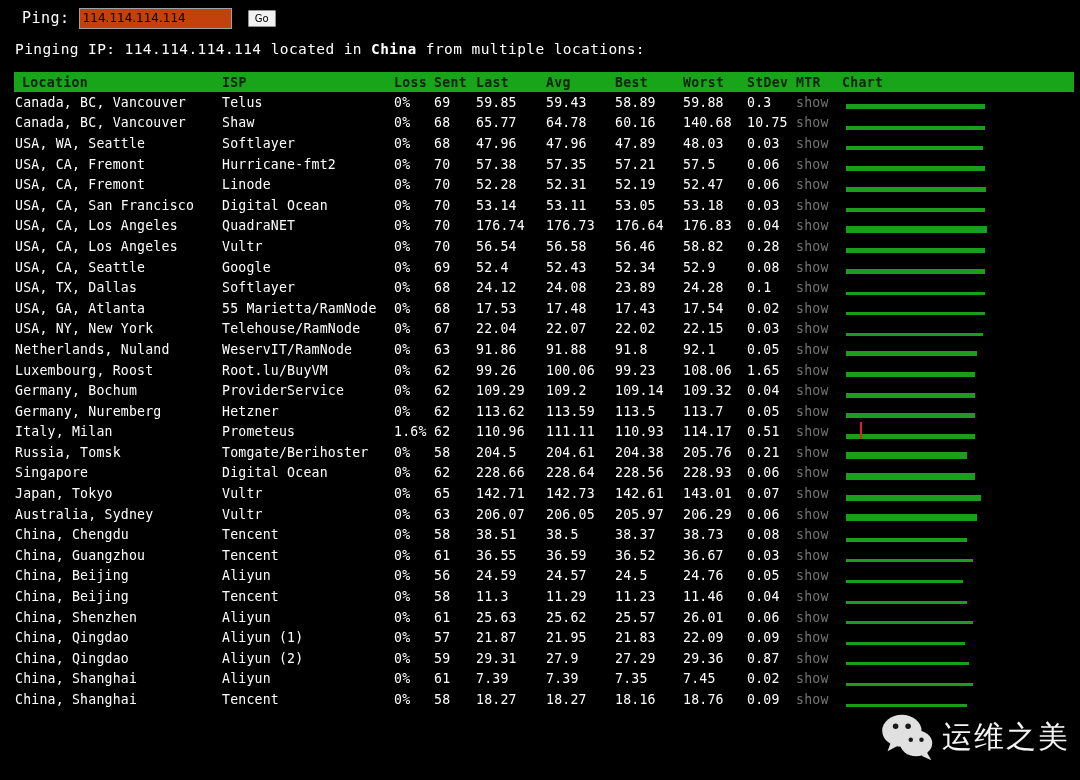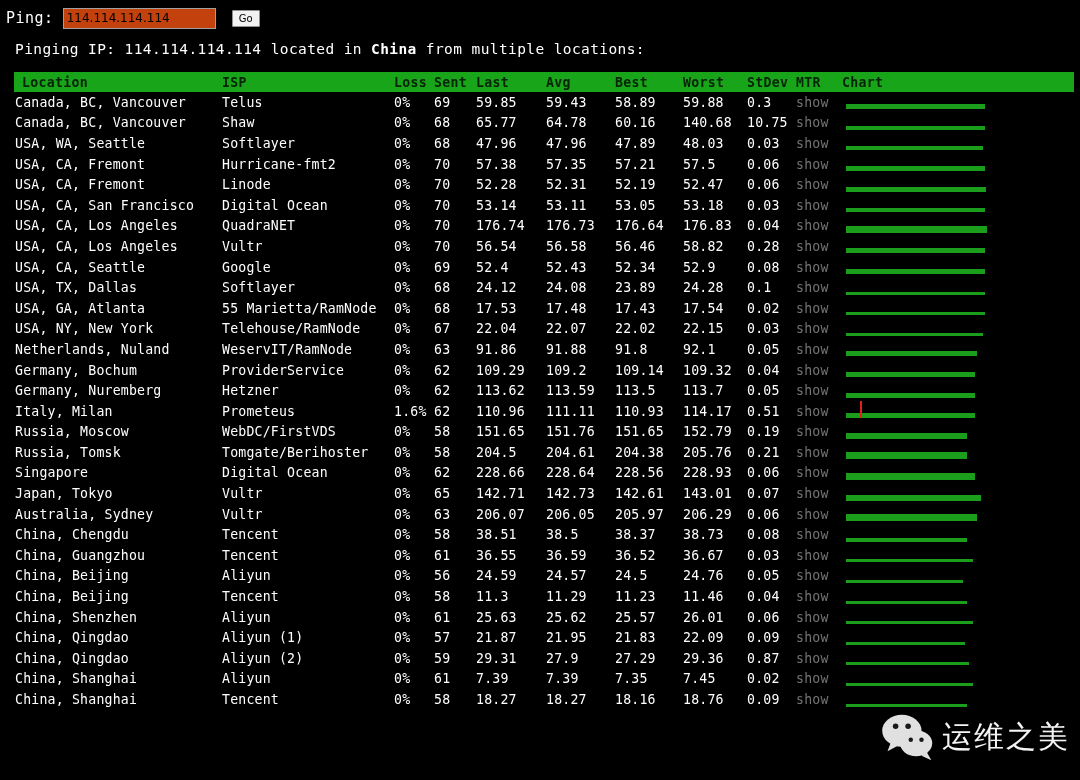--- a/index.html
+++ b/index.html
@@ -12,21 +12,21 @@
     height: 780px;
     overflow: hidden;
     font-family: "DejaVu Sans Mono", "Liberation Mono", monospace;
     color: #ffffff;
     position: relative;
   }
 
   
   .ping-form {
     position: absolute;
-    left: 6px;
+    left: 22px;
     top: 6px;
     display: flex;
     align-items: center;
     height: 24px;
   }
   .ping-label {
     font-size: 15px;
     color: #ffffff;
     letter-spacing: 0.5px;
     margin-right: 9px;
@@ -406,20 +406,37 @@
           <td class="c-worst">92.1</td>
           <td class="c-stdev">0.05</td>
           <td class="c-mtr"><a class="mtr-link">show</a></td>
           <td class="c-chart chart-cell">
             <div class="spark">
               <div class="spark-bar" style="width: 131px; height: 5px; bottom: 3px; background: rgb(27, 158, 27);"></div>
             </div>
           </td>
         </tr>
         <tr>
+          <td class="c-loc">Luxembourg, Roost</td>
+          <td class="c-isp">Root.lu/BuyVM</td>
+          <td class="c-loss">0%</td>
+          <td class="c-sent">62</td>
+          <td class="c-last">99.26</td>
+          <td class="c-avg">100.06</td>
+          <td class="c-best">99.23</td>
+          <td class="c-worst">108.06</td>
+          <td class="c-stdev">1.65</td>
+          <td class="c-mtr"><a class="mtr-link">show</a></td>
+          <td class="c-chart chart-cell">
+            <div class="spark">
+              <div class="spark-bar" style="width: 129px; height: 5px; bottom: 3px; background: rgb(27, 158, 27);"></div>
+            </div>
+          </td>
+        </tr>
+        <tr>
           <td class="c-loc">Germany, Bochum</td>
           <td class="c-isp">ProviderService</td>
           <td class="c-loss">0%</td>
           <td class="c-sent">62</td>
           <td class="c-last">109.29</td>
           <td class="c-avg">109.2</td>
           <td class="c-best">109.14</td>
           <td class="c-worst">109.32</td>
           <td class="c-stdev">0.04</td>
           <td class="c-mtr"><a class="mtr-link">show</a></td>
@@ -454,37 +471,20 @@
           <td class="c-last">110.96</td>
           <td class="c-avg">111.11</td>
           <td class="c-best">110.93</td>
           <td class="c-worst">114.17</td>
           <td class="c-stdev">0.51</td>
           <td class="c-mtr"><a class="mtr-link">show</a></td>
           <td class="c-chart chart-cell">
             <div class="spark">
               <div class="spark-bar" style="width: 129px; height: 5px; bottom: 3px; background: rgb(27, 158, 27);"></div>
               <div class="spark-loss" style="left: 14px; bottom: 3px; height: 17px; background: rgb(224, 32, 32);"></div>
-            </div>
-          </td>
-        </tr>
-        <tr>
-          <td class="c-loc">Russia, Moscow</td>
-          <td class="c-isp">WebDC/FirstVDS</td>
-          <td class="c-loss">0%</td>
-          <td class="c-sent">58</td>
-          <td class="c-last">151.65</td>
-          <td class="c-avg">151.76</td>
-          <td class="c-best">151.65</td>
-          <td class="c-worst">152.79</td>
-          <td class="c-stdev">0.19</td>
-          <td class="c-mtr"><a class="mtr-link">show</a></td>
-          <td class="c-chart chart-cell">
-            <div class="spark">
-              <div class="spark-bar" style="width: 121px; height: 6px; bottom: 3px; background: rgb(27, 158, 27);"></div>
             </div>
           </td>
         </tr>
         <tr>
           <td class="c-loc">Russia, Tomsk</td>
           <td class="c-isp">Tomgate/Berihoster</td>
           <td class="c-loss">0%</td>
           <td class="c-sent">58</td>
           <td class="c-last">204.5</td>
           <td class="c-avg">204.61</td>

